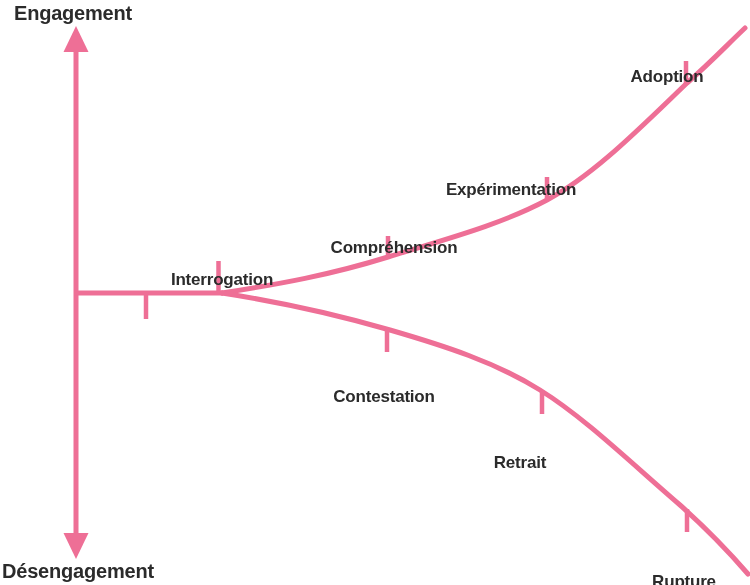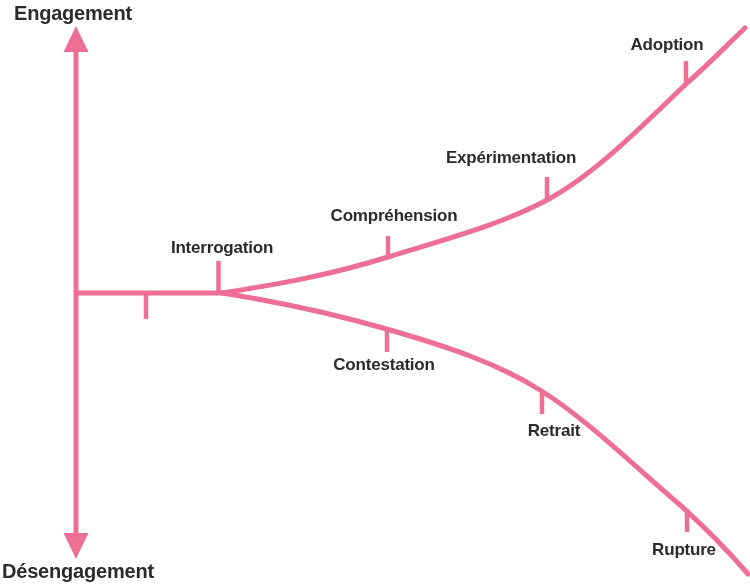--- a/index.html
+++ b/index.html
@@ -21,20 +21,21 @@
     top: 0;
   }
   .stage-label {
     position: absolute;
     transform: translateX(-50%);
     font-size: 17px;
     font-weight: bold;
     letter-spacing: -0.2px;
     color: #2b2b2b;
     white-space: nowrap;
+    margin-top: 32px;
   }
   .axis-label {
     position: absolute;
     font-size: 20px;
     font-weight: bold;
     letter-spacing: -0.2px;
     color: #2b2b2b;
     white-space: nowrap;
   }
 </style>
@@ -68,16 +69,16 @@
   <div class="axis-label" style="left:14px; top:2px;">Engagement</div>
   <div class="axis-label" style="left:2px; top:560px;">Désengagement</div>
 
   <div class="stage-label" style="left:222px; top:238px;">Interrogation</div>
 
   <div class="stage-label" style="left:394px; top:206px;">Compréhension</div>
   <div class="stage-label" style="left:511px; top:148px;">Expérimentation</div>
   <div class="stage-label" style="left:667px; top:35px;">Adoption</div>
 
   <div class="stage-label" style="left:384px; top:355px;">Contestation</div>
-  <div class="stage-label" style="left:554px; top:421px;">Retrait</div>
+  <div class="stage-label" style="left:520px; top:421px;">Retrait</div>
   <div class="stage-label" style="left:684px; top:540px;">Rupture</div>
 
 </div>
 
 </body></html>

